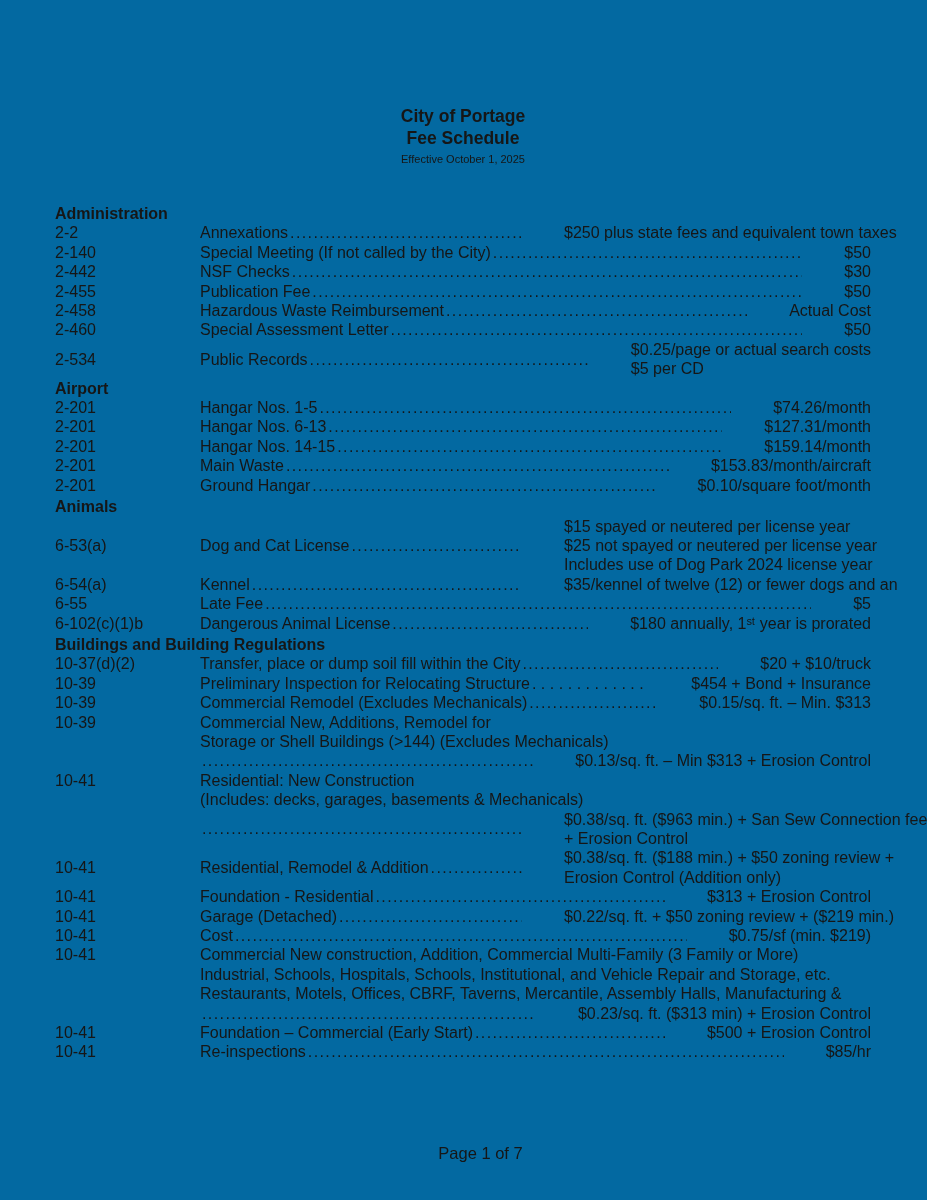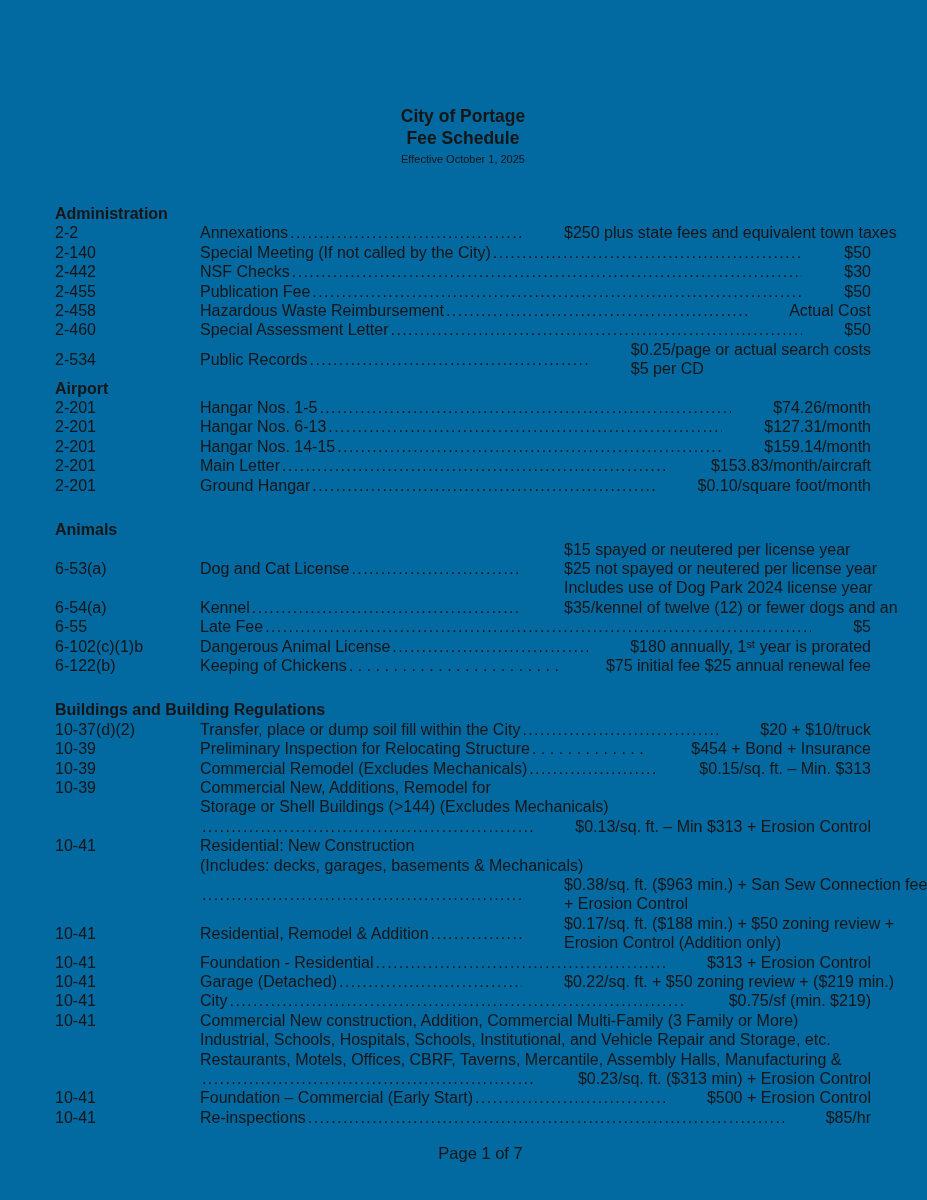--- a/index.html
+++ b/index.html
@@ -30,21 +30,21 @@
   .doc-subtitle {
     font-size: 17.5px;
     font-weight: 700;
     line-height: 22px;
   }
   .doc-effective {
     font-size: 11px;
     line-height: 20px;
   }
   .sections { }
-  .section { margin-top: 25px; }
+  .section { margin-top: 2px; }
   .section:nth-child(1) { margin-top: 35px; }
   .section:nth-child(2) { margin-top: 0; }
   .section-title { font-weight: 700; }
   .row {
     display: flex;
     align-items: center;
     gap: 37px;
   }
   .code {
     flex: 0 0 108px;
@@ -199,21 +199,21 @@
               <span class="desc">Hangar Nos. 14-15</span>
               <span class="leader"></span>
             </span>
             <span class="fee">
               <div class="fee-line">$159.14/month</div>
             </span>
           </div>
           <div class="row">
             <span class="code">2-201</span>
             <span class="mid">
-              <span class="desc">Main Letter</span>
+              <span class="desc">Main Waste</span>
               <span class="leader"></span>
             </span>
             <span class="fee">
               <div class="fee-line">$153.83/month/aircraft</div>
             </span>
           </div>
           <div class="row">
             <span class="code">2-201</span>
             <span class="mid">
               <span class="desc">Ground Hangar</span>
@@ -261,30 +261,20 @@
           <div class="row">
             <span class="code">6-102(c)(1)b</span>
             <span class="mid">
               <span class="desc">Dangerous Animal License</span>
               <span class="leader"></span>
             </span>
             <span class="fee">
               <div class="fee-line">$180 annually, 1ˢᵗ year is prorated</div>
             </span>
           </div>
-          <div class="row">
-            <span class="code">6-122(b)</span>
-            <span class="mid">
-              <span class="desc">Keeping of Chickens</span>
-              <span class="leader ellipsis"></span>
-            </span>
-            <span class="fee">
-              <div class="fee-line">$75 initial fee $25 annual renewal fee</div>
-            </span>
-          </div>
         </div>
         <div class="section">
           <div class="section-title">Buildings and Building Regulations</div>
           <div class="row">
             <span class="code">10-37(d)(2)</span>
             <span class="mid">
               <span class="desc">Transfer, place or dump soil fill within the City</span>
               <span class="leader"></span>
             </span>
             <span class="fee">
@@ -354,21 +344,21 @@
               <div class="fee-line">+ Erosion Control</div>
             </span>
           </div>
           <div class="row">
             <span class="code">10-41</span>
             <span class="mid">
               <span class="desc">Residential, Remodel &amp; Addition</span>
               <span class="leader"></span>
             </span>
             <span class="fee">
-              <div class="fee-line">$0.17/sq. ft. ($188 min.) + $50 zoning review +</div>
+              <div class="fee-line">$0.38/sq. ft. ($188 min.) + $50 zoning review +</div>
               <div class="fee-line">Erosion Control (Addition only)</div>
             </span>
           </div>
           <div class="row">
             <span class="code">10-41</span>
             <span class="mid">
               <span class="desc">Foundation - Residential</span>
               <span class="leader"></span>
             </span>
             <span class="fee">
@@ -381,21 +371,21 @@
               <span class="desc">Garage (Detached)</span>
               <span class="leader"></span>
             </span>
             <span class="fee">
               <div class="fee-line">$0.22/sq. ft. + $50 zoning review + ($219 min.)</div>
             </span>
           </div>
           <div class="row">
             <span class="code">10-41</span>
             <span class="mid">
-              <span class="desc">City</span>
+              <span class="desc">Cost</span>
               <span class="leader"></span>
             </span>
             <span class="fee">
               <div class="fee-line">$0.75/sf (min. $219)</div>
             </span>
           </div>
           <div class="row">
             <span class="code">10-41</span>
             <span class="mid no-min">
               <span class="desc">Commercial New construction, Addition, Commercial Multi-Family (3 Family or More)</span>

